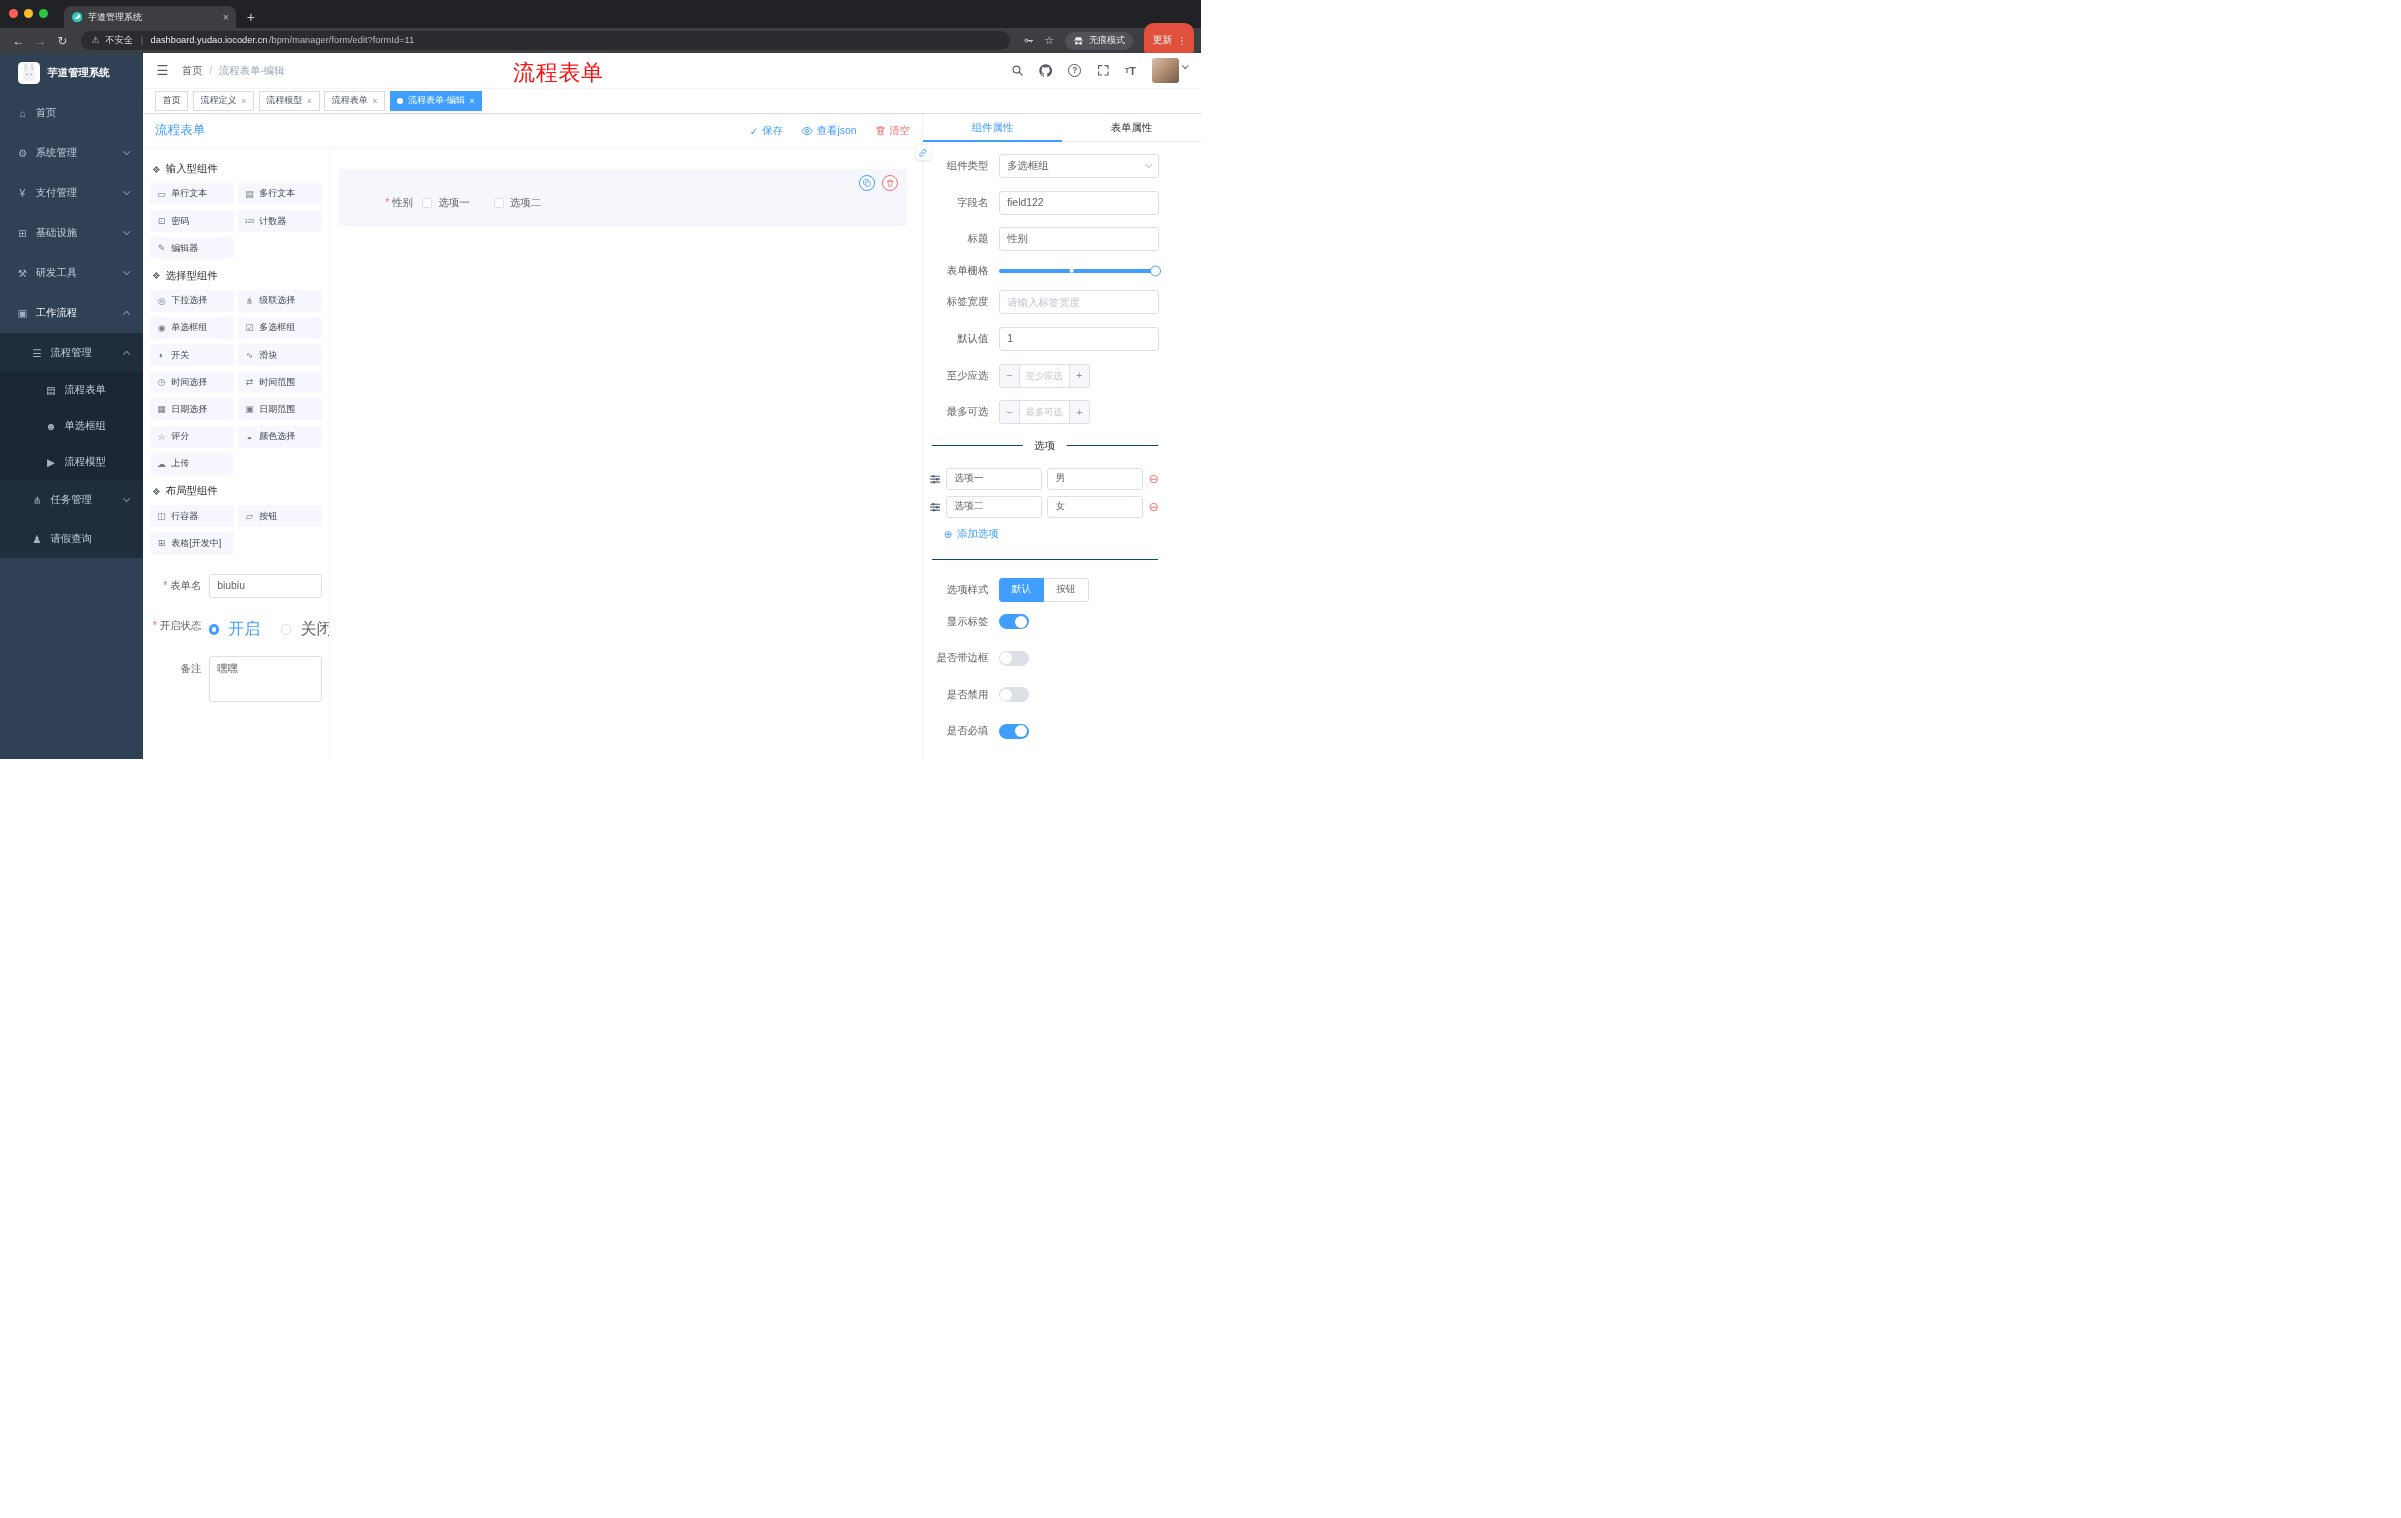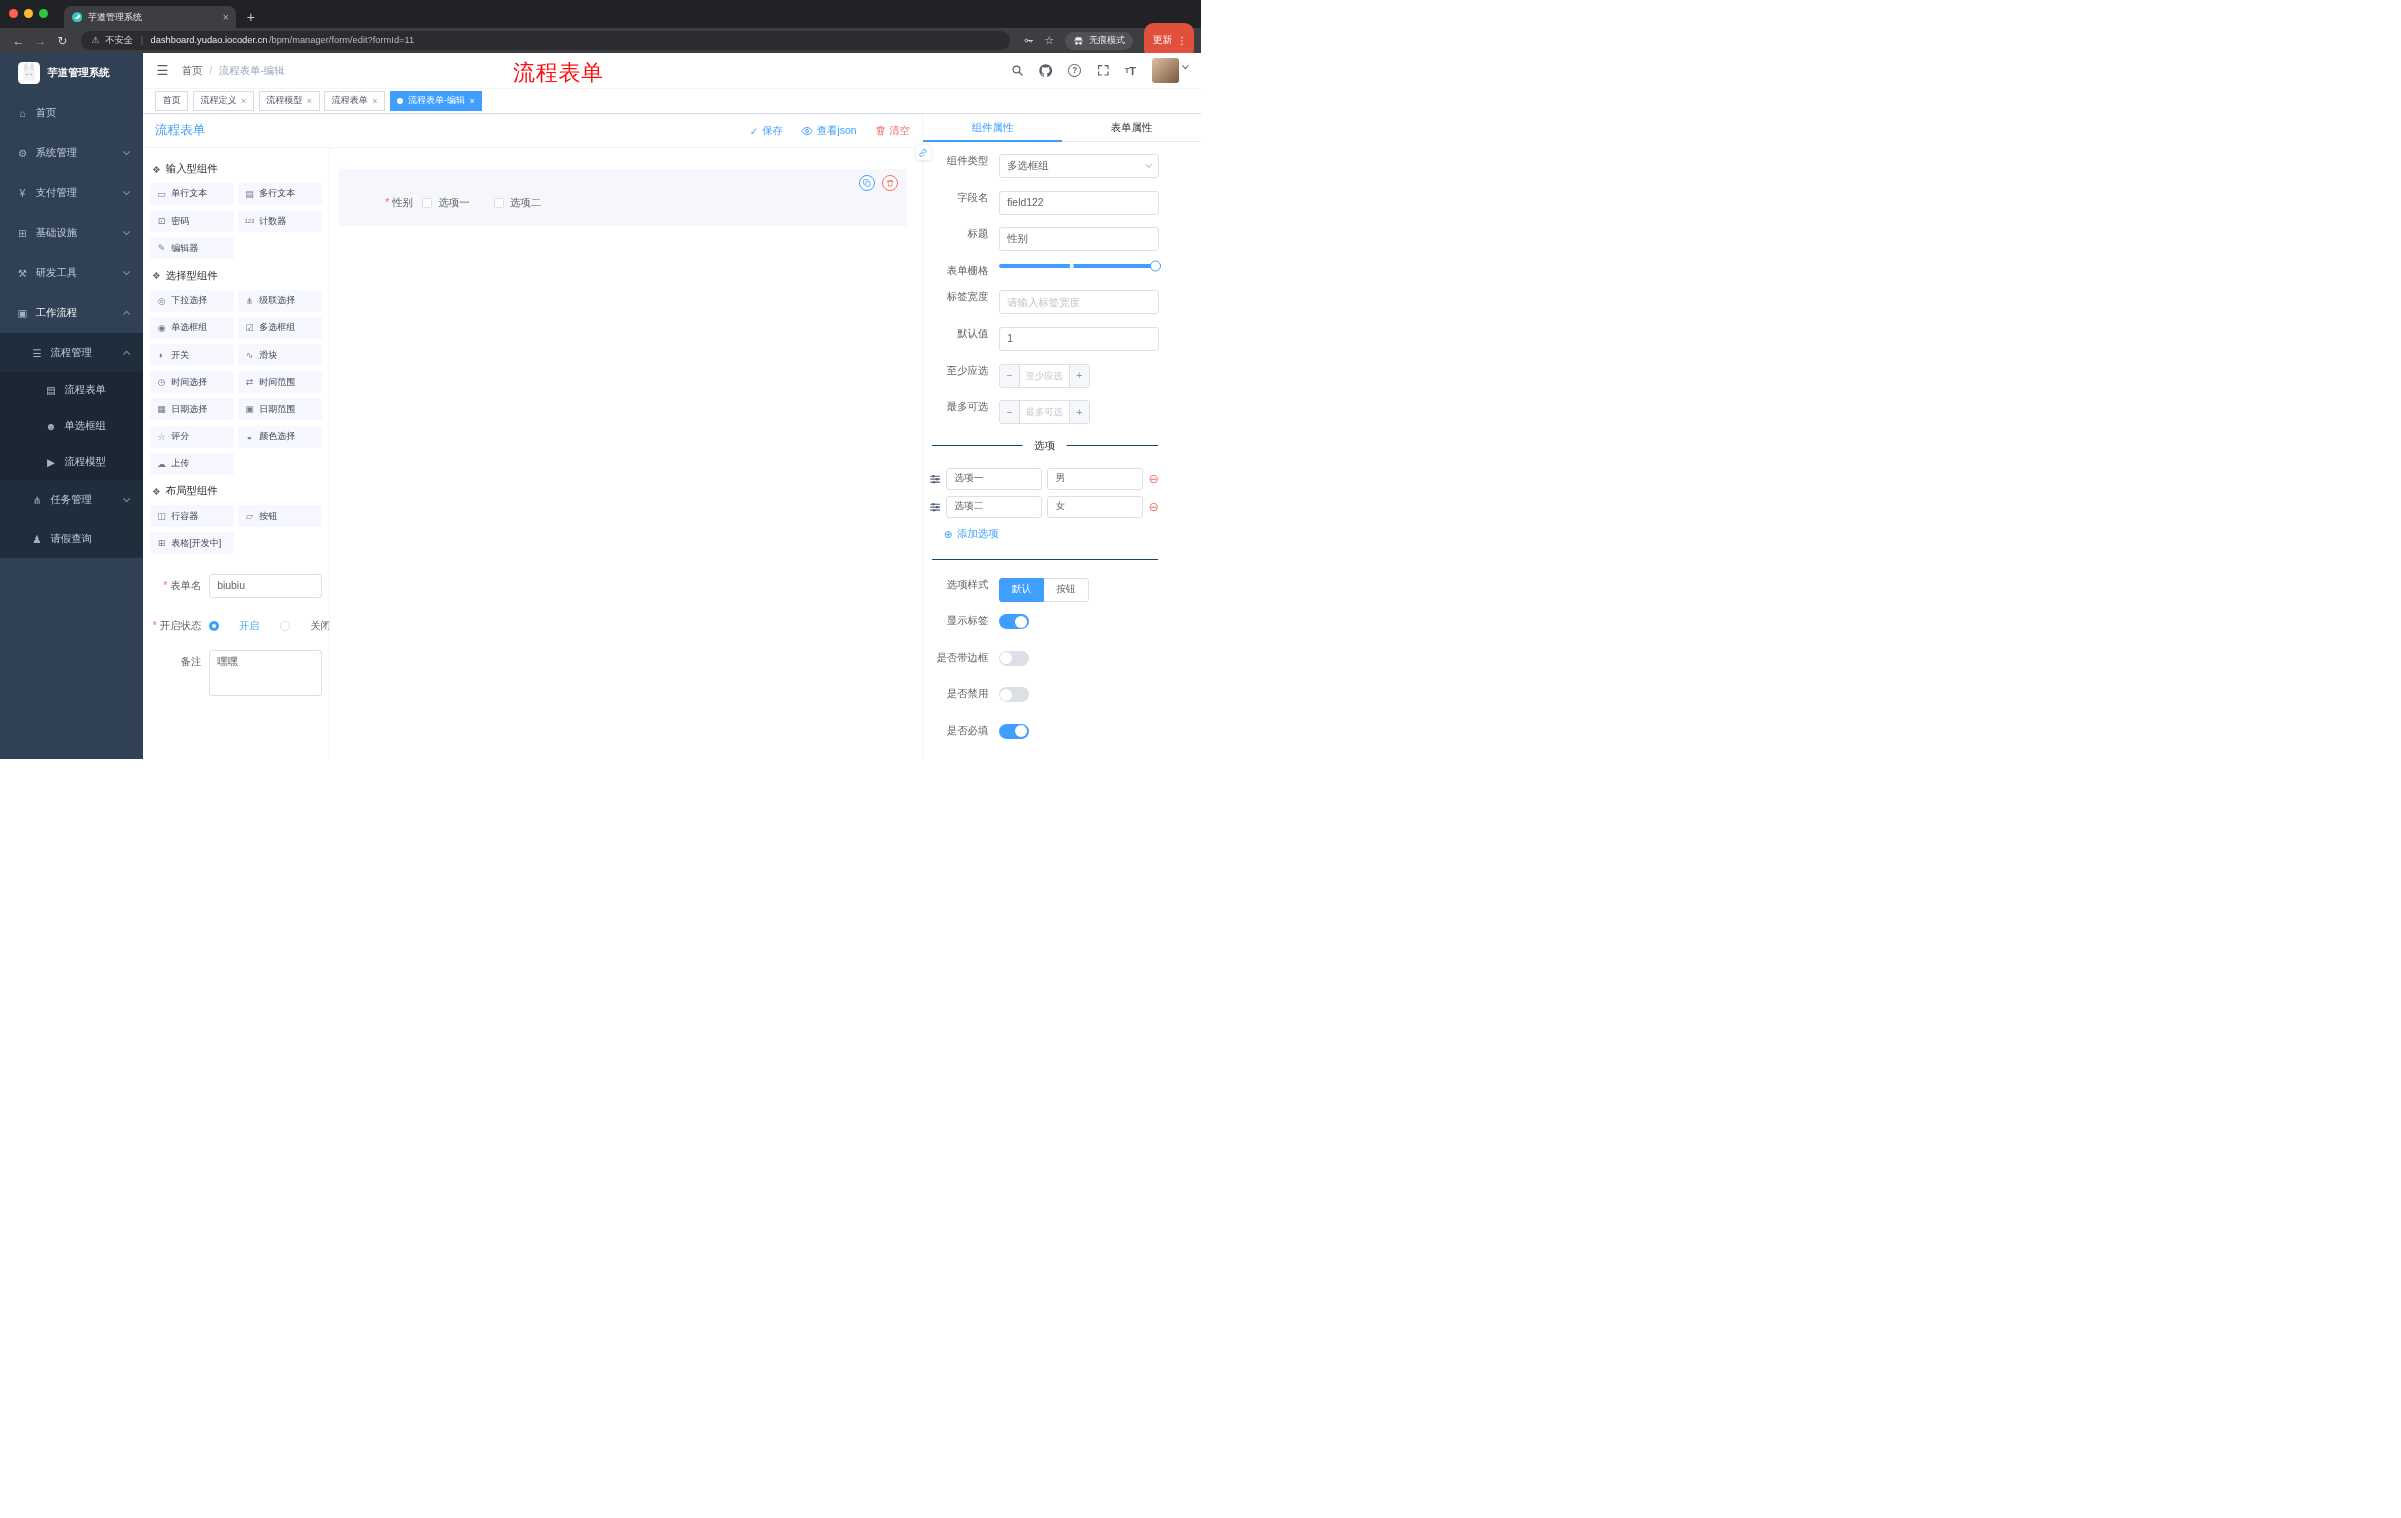--- a/index.html
+++ b/index.html
@@ -89,21 +89,21 @@
   .p-item .pi.num{font-size:6px;letter-spacing:0}
 
   .form-settings{margin-top:19.3px}
   .fs-row{display:flex;align-items:flex-start;margin-bottom:16.3px}
   .fs-label{width:51px;flex-shrink:0;text-align:right;font-size:10.4px;color:#606266;padding-top:5.2px}
   .req::before{content:"*";color:#f56c6c;margin-right:3px}
   .fs-control{flex:1;margin-left:7.4px}
   .el-input{width:100%;height:24px;border:0.7px solid #dcdfe6;border-radius:3px;padding:0 7.4px;font-size:10.4px;color:#606266;outline:none;background:#fff}
   .el-textarea{width:100%;height:46px;border:0.7px solid #dcdfe6;border-radius:3px;padding:4.5px 7.4px;font-size:10.4px;color:#606266;resize:none;outline:none;font-family:"Liberation Sans","DejaVu Sans",sans-serif}
   ::placeholder{color:#c0c4cc;opacity:1}
-  .radio{display:inline-flex;align-items:center;gap:20px;margin-right:18px;font-size:10px;color:#606266;padding-top:5.2px;cursor:pointer}
+  .radio{display:inline-flex;align-items:center;gap:9px;margin-right:18px;font-size:16px;color:#606266;padding-top:5.2px;cursor:pointer}
   .rdot{width:10.4px;height:10.4px;border-radius:50%;border:0.7px solid #dcdfe6;background:#fff;flex-shrink:0}
   .radio.checked .rdot{border:3px solid #409eff}
   .radio.checked .rlabel{color:#409eff}
 
   .canvas{flex:1;padding:12px 15px 12px 9px;background:#fff;min-width:0}
   .c-row{display:flex;align-items:center}
   .c-label{width:71px;flex-shrink:0;text-align:right;font-size:10.4px;color:#606266;margin-right:9px}
   .c-input{flex:1;height:27px;border:0.7px solid #dcdfe6;border-radius:3px;padding:0 9px;font-size:10.4px;color:#606266;outline:none}
   .selected-item{margin-top:9px;background:#f5f7fd;border-radius:1.5px;position:relative;padding:27px 9px 16.3px;cursor:pointer}
   .item-actions{position:absolute;top:6px;right:9px;display:flex;gap:6.7px}
@@ -114,21 +114,21 @@
   .cbbox{width:10.4px;height:10.4px;border:0.7px solid #dcdfe6;border-radius:1.5px;background:#fff}
 
   
   .props{width:279px;flex-shrink:0;border-left:0.7px solid #f2f4f8;position:relative;display:flex;flex-direction:column;background:#fff}
   .props-tabs{display:flex;height:28px;border-bottom:0.7px solid #e4e7ed;flex-shrink:0}
   .ptab{flex:1;display:flex;align-items:center;justify-content:center;font-size:10.4px;color:#303133;position:relative;cursor:pointer}
   .ptab.active{color:#409eff;font-weight:500}
   .ptab.active::after{content:"";position:absolute;left:0;right:0;bottom:-0.7px;height:1.5px;background:#409eff}
   .link-btn{position:absolute;left:-7.4px;top:31px;width:15px;height:15px;background:#fff;border-radius:3px;display:flex;align-items:center;justify-content:center;box-shadow:0 0.7px 3px rgba(0,0,0,.12);cursor:pointer;z-index:2}
   .props-body{flex:1;padding:12px 42px 0 7.4px;overflow:hidden}
-  .prow{display:flex;align-items:flex-start;margin-bottom:12.6px}
+  .prow{display:flex;align-items:center;margin-bottom:12.6px}
   .plabel{width:58px;flex-shrink:0;text-align:right;font-size:10.4px;color:#606266;margin-right:10.4px}
   .pcontrol{flex:1;display:flex;align-items:center;min-width:0}
   .el-select{flex:1;height:24px;border:0.7px solid #dcdfe6;border-radius:3px;padding:0 7.4px;font-size:10.4px;color:#606266;display:flex;align-items:center;cursor:pointer}
   .el-select .sel-caret{margin-left:auto;width:5.2px;height:5.2px;border-right:1px solid #c0c4cc;border-bottom:1px solid #c0c4cc;transform:rotate(45deg) translateY(-1.5px)}
   .slider{flex:1;height:4.5px;background:#409eff;border-radius:2.2px;position:relative;margin-right:4.5px;cursor:pointer}
   .slider .stop{position:absolute;left:47%;top:50%;transform:translate(-50%,-50%);width:4.5px;height:4.5px;border-radius:50%;background:#fff}
   .slider .handle{position:absolute;right:-6.7px;top:50%;transform:translateY(-50%);width:11px;height:11px;border-radius:50%;background:#fff;border:1.9px solid #409eff;cursor:grab}
   .numinput{display:flex;width:91px;height:24px;border:0.7px solid #dcdfe6;border-radius:3px;overflow:hidden}
   .numbtn{width:20px;background:#f5f7fa;color:#909399;display:flex;align-items:center;justify-content:center;font-size:10.4px;cursor:pointer;flex-shrink:0}
   .numbtn.minus{border-right:0.7px solid #dcdfe6}

